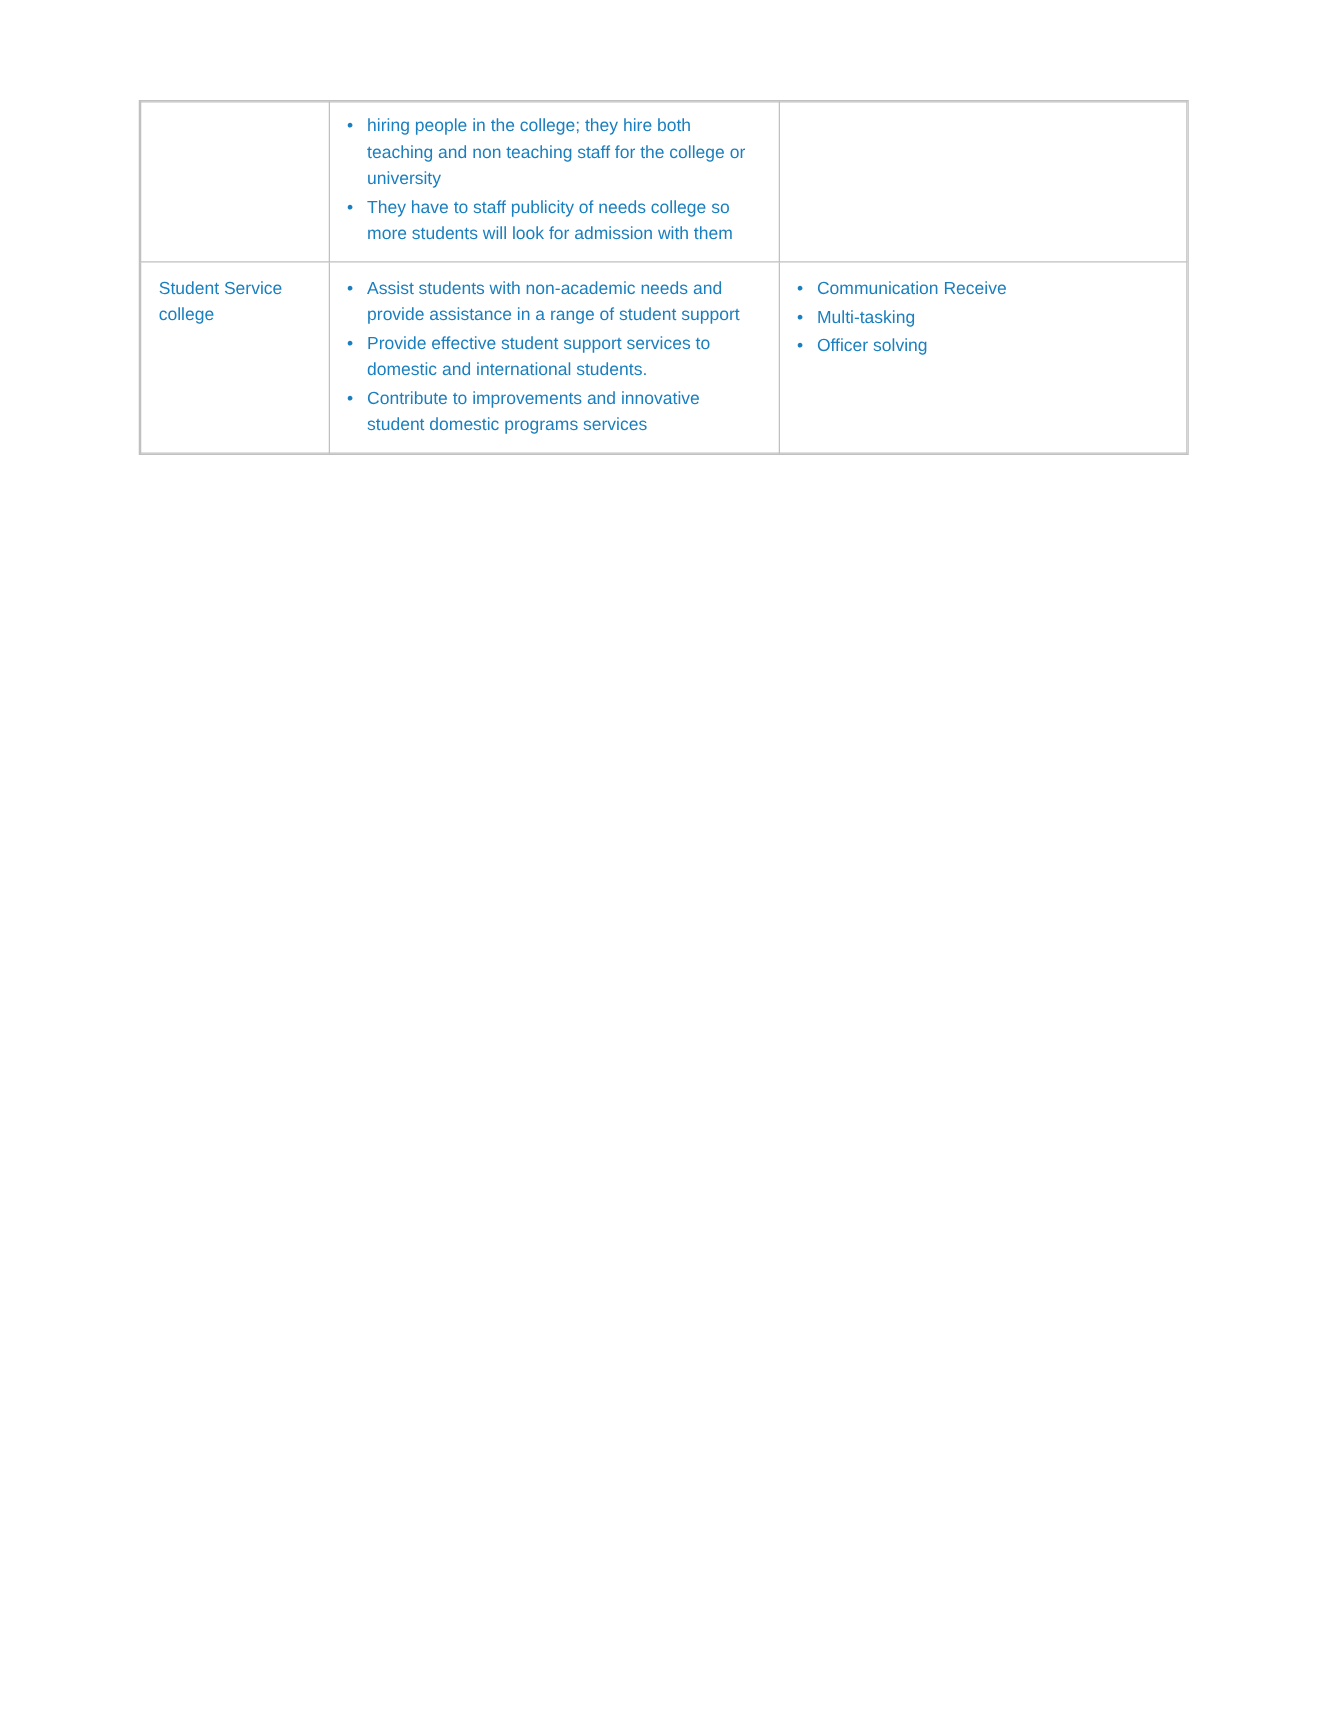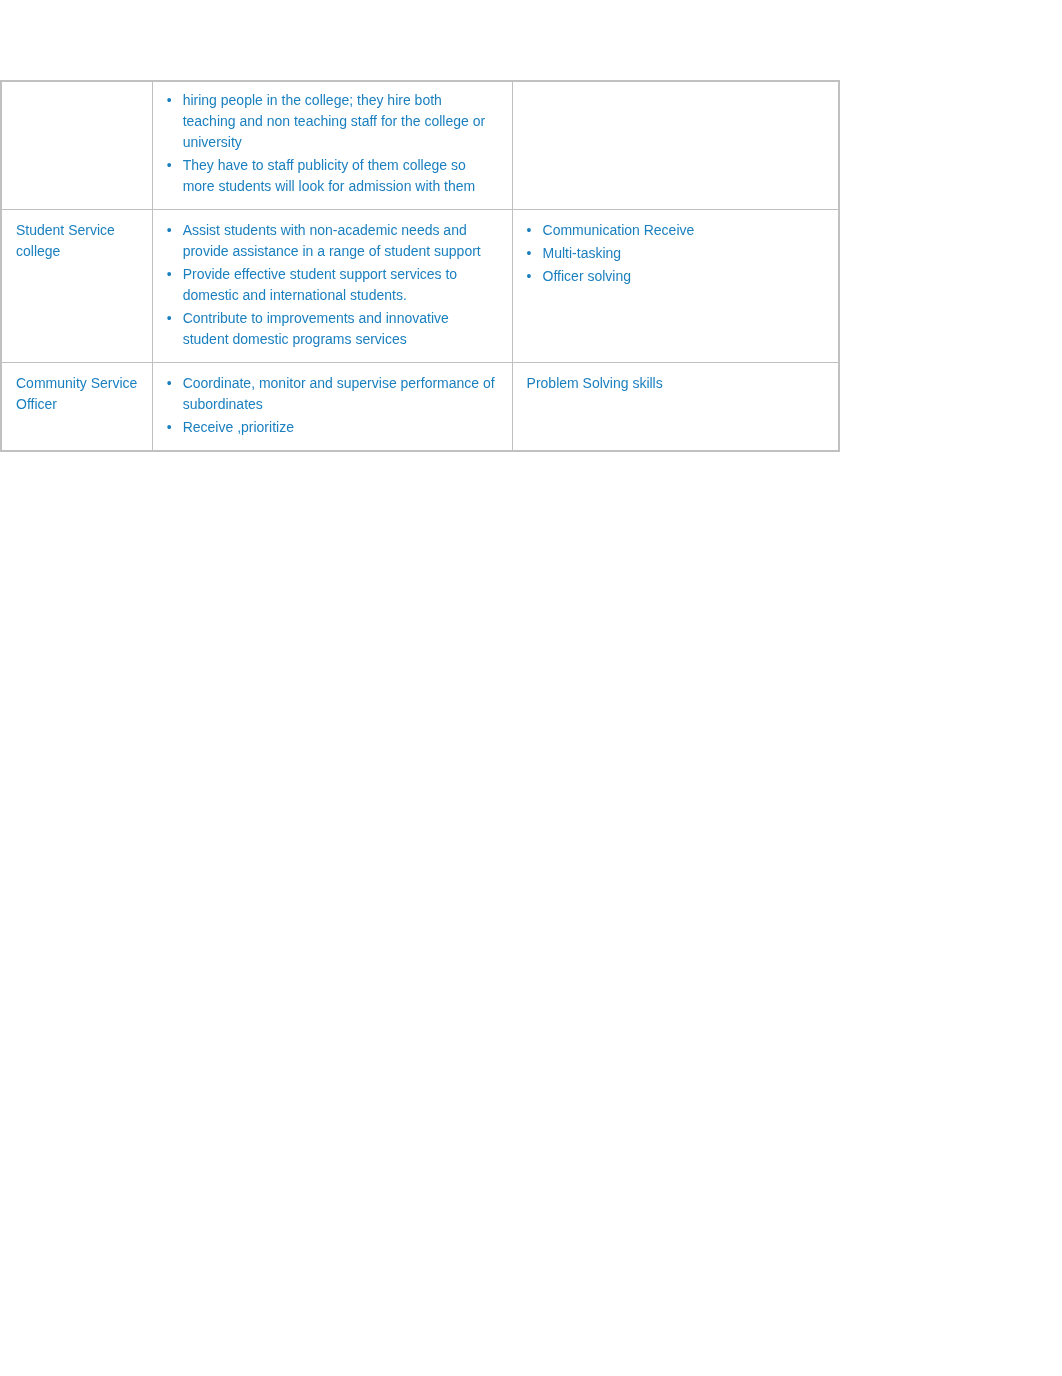--- a/index.html
+++ b/index.html
@@ -14,21 +14,21 @@
       width: 1062px;
       min-height: 1376px;
     }
 
     .page-wrapper {
       width: 1062px;
       min-height: 1376px;
       background: #ffffff;
       display: flex;
       align-items: flex-start;
-      justify-content: flex-start;
+      justify-content: center;
       padding: 80px 0;
     }
 
     .table-container {
       width: 840px;
       border: 1.5px solid #c0c0c0;
       background: #f5f5f5;
     }
 
     table {
@@ -91,21 +91,21 @@
       <tbody>
 
         <tr class="row-hiring">
           <td class="col-role"></td>
           <td class="col-duties">
             <ul>
               <li>
                 <span>hiring people in the college; they hire <span>both teaching and</span> non teaching staff for the college or university</span>
               </li>
               <li>
-                <span><span>They have to staff</span> publicity of <span>them</span> college so more students will look for admission with them</span>
+                <span><span>They have to staff</span> publicity of <span>needs</span> college so more students will look for admission with them</span>
               </li>
             </ul>
           </td>
           <td class="col-skills"></td>
         </tr>
 
         <tr>
           <td class="col-role">
             <span>Student Service college</span>
           </td>
@@ -130,34 +130,16 @@
               <li>
                 <span>Multi-tasking</span>
               </li>
               <li>
                 <span>Officer solving</span>
               </li>
             </ul>
           </td>
         </tr>
 
-        <tr>
-          <td class="col-role">
-            <span>Community Service Officer</span>
-          </td>
-          <td class="col-duties">
-            <ul>
-              <li>
-                <span>Coordinate, monitor and supervise performance of subordinates</span>
-              </li>
-              <li>
-                <span>Receive ,prioritize</span>
-              </li>
-            </ul>
-          </td>
-          <td class="col-skills">
-            <span>Problem Solving skills</span>
-          </td>
-        </tr>
       </tbody>
     </table>
   </div>
 </div>
 
 </body></html>

